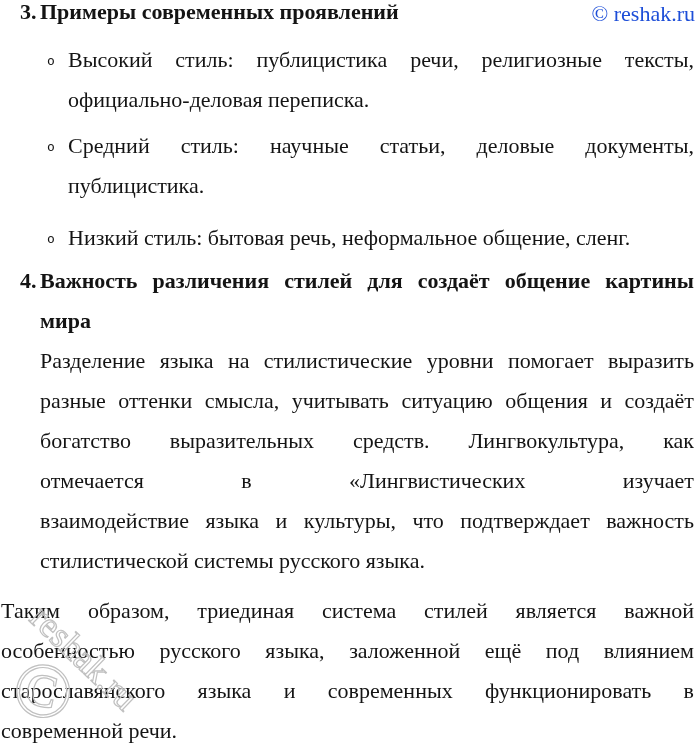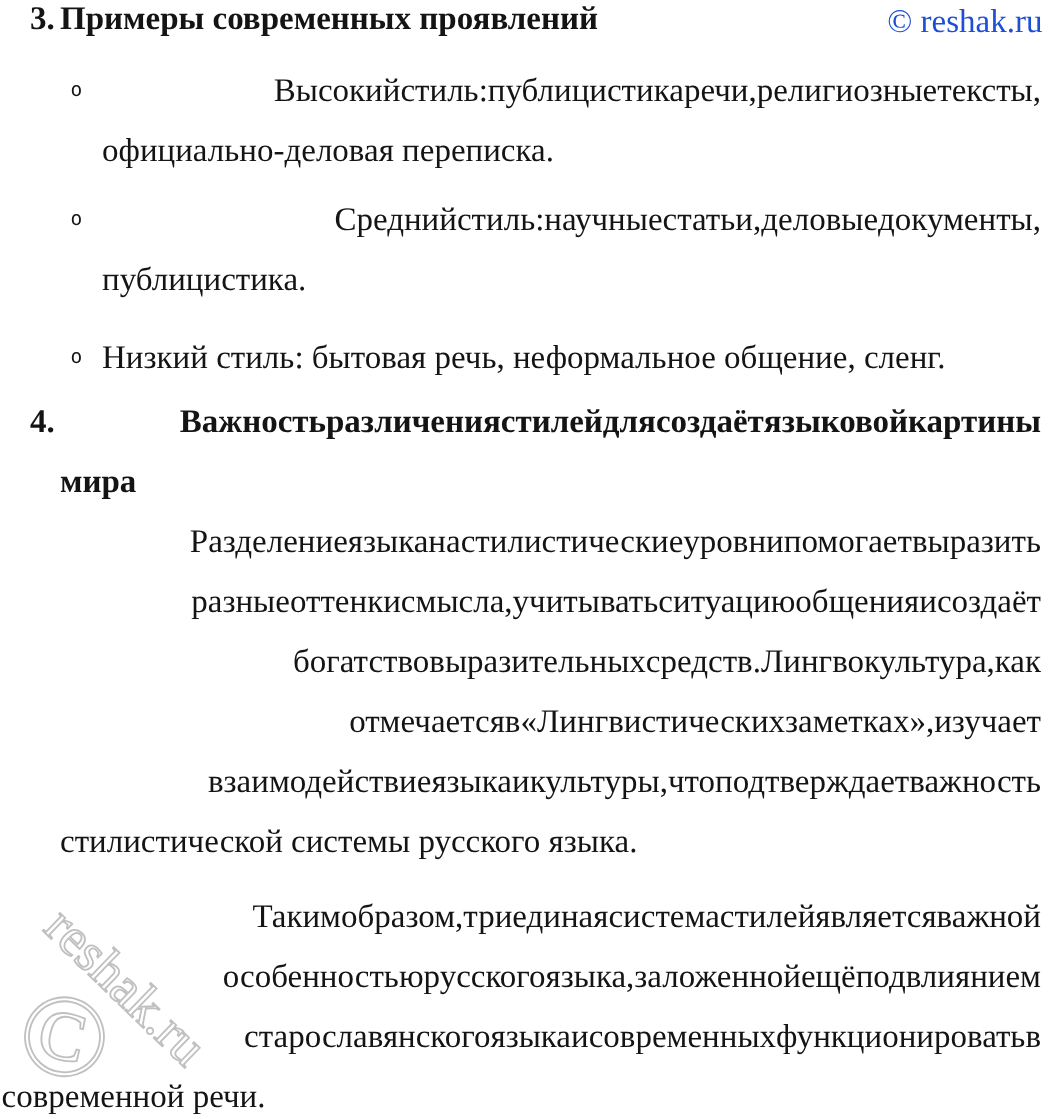--- a/index.html
+++ b/index.html
@@ -34,21 +34,21 @@
     line-height:40px;
     font-size:13px;
     font-family:"DejaVu Sans Mono","Liberation Mono",monospace;
   }
   .bullet .content{margin-left:68px;}
   .paragraph .content{margin-left:40px;}
   .paragraph-flush .content{margin-left:1px;}
   .line{min-height:40px;}
   .line.j{
     display:flex;
-    justify-content:flex-end;
+    justify-content:space-between;
   }
   
   #doc .block:nth-child(1){margin-top:0;}
   #doc .block:nth-child(2){margin-top:8px;}
   #doc .block:nth-child(3){margin-top:6px;}
   #doc .block:nth-child(4){margin-top:12px;}
   #doc .block:nth-child(5){margin-top:3px;}
   #doc .block:nth-child(6){margin-top:0;}
   #doc .block:nth-child(7){margin-top:10px;}
   .copyright{
@@ -114,21 +114,21 @@
       </div>
       <div class="block numbered">
         <span class="num">4.</span>
         <div class="content">
           <div class="line j">
             <span>Важность</span>
             <span>различения</span>
             <span>стилей</span>
             <span>для</span>
             <span>создаёт</span>
-            <span>языковой</span>
+            <span>общение</span>
             <span>картины</span>
           </div>
           <div class="line">мира</div>
         </div>
       </div>
       <div class="block paragraph">
         <div class="content">
           <div class="line j">
             <span>Разделение</span>
             <span>языка</span>
@@ -152,21 +152,20 @@
             <span>богатство</span>
             <span>выразительных</span>
             <span>средств.</span>
             <span>Лингвокультура,</span>
             <span>как</span>
           </div>
           <div class="line j">
             <span>отмечается</span>
             <span>в</span>
             <span>«Лингвистических</span>
-            <span>заметках»,</span>
             <span>изучает</span>
           </div>
           <div class="line j">
             <span>взаимодействие</span>
             <span>языка</span>
             <span>и</span>
             <span>культуры,</span>
             <span>что</span>
             <span>подтверждает</span>
             <span>важность</span>

